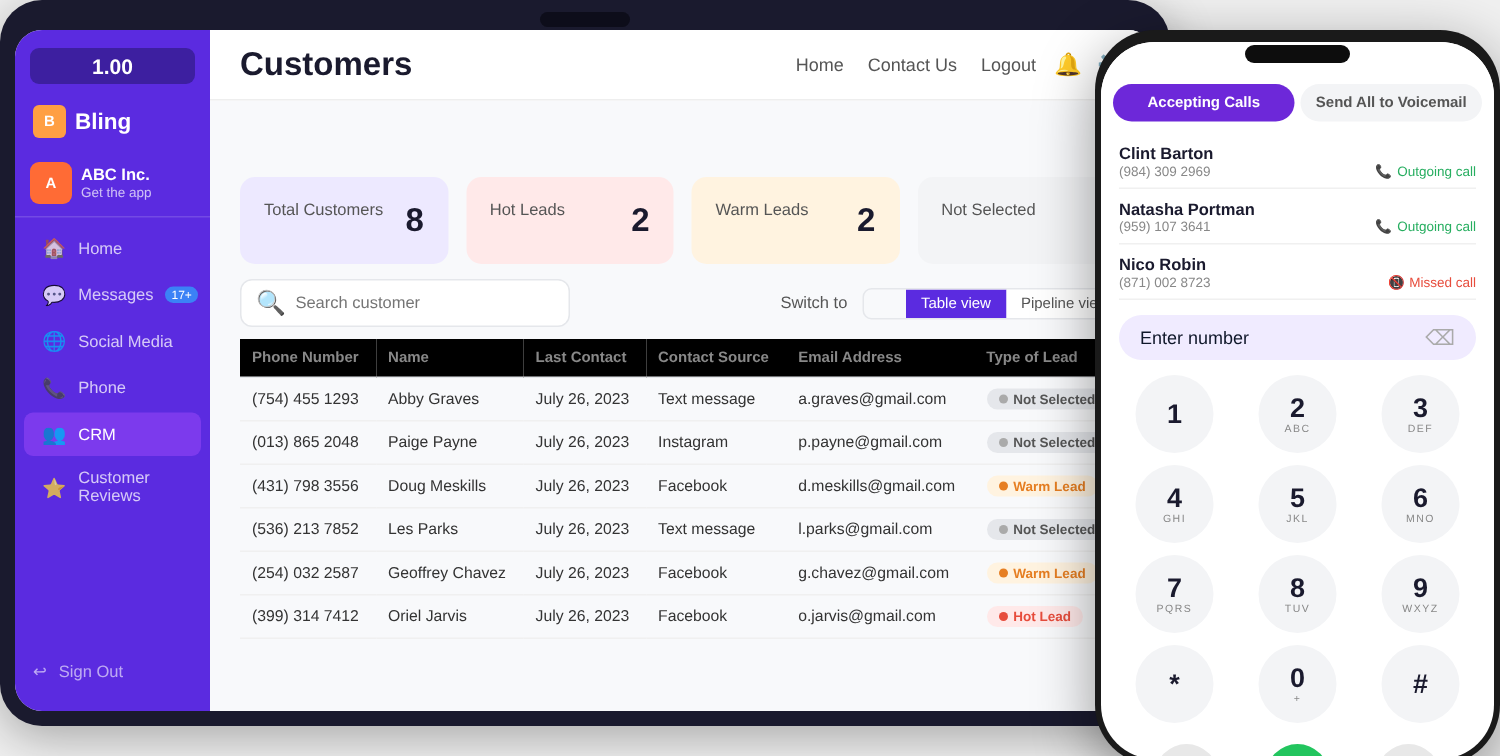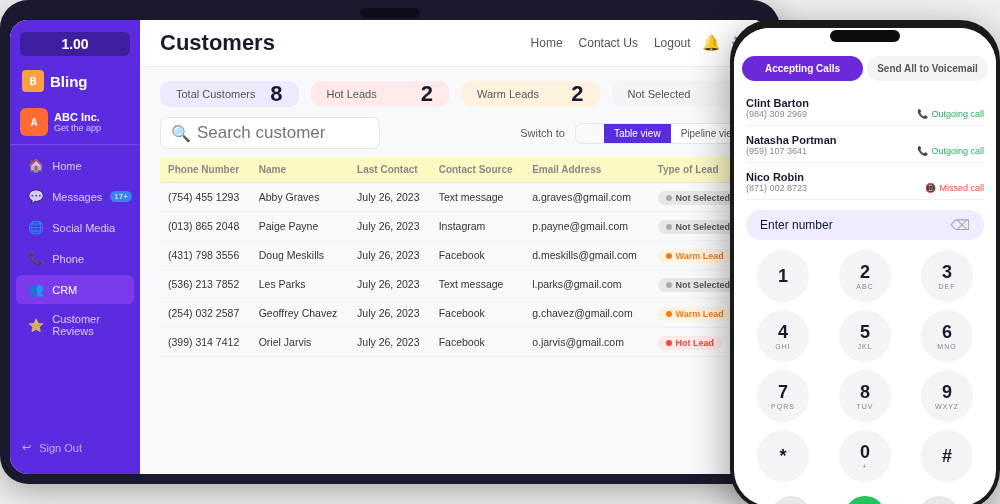--- a/index.html
+++ b/index.html
@@ -178,24 +178,25 @@
 
     
     .stats-row {
       display: flex;
       gap: 12px;
       padding: 14px 20px 10px;
     }
     .stat-card {
       flex: 1;
       border-radius: 10px;
-      padding: 0 16px;
-      display: flex;
-      align-items: center;
+      padding: 16px 16px;
+      display: flex;
+      align-items: flex-start;
       justify-content: space-between;
+      margin-top: 37px;
     }
     .stat-card.purple { background: #ede9ff; }
     .stat-card.red { background: #ffe9e9; }
     .stat-card.orange { background: #fff3e0; }
     .stat-card.gray { background: #f3f4f6; }
     .stat-label { font-size: 11px; color: #555; font-weight: 500; }
     .stat-value { font-size: 22px; font-weight: 800; color: #1a1a2e; }
 
     
     .table-section {
@@ -216,21 +217,21 @@
       border: 1px solid #e5e7eb;
       border-radius: 8px;
       padding: 5px 10px;
       gap: 6px;
       flex: 1;
       max-width: 220px;
     }
     .search-box input {
       border: none;
       outline: none;
-      font-size: 17px;
+      font-size: 11px;
       color: #555;
       background: transparent;
       width: 100%;
     }
     .switch-label { margin-left: auto; font-size: 11px; color: #555; }
     .view-toggle {
       display: flex;
       border-radius: 6px;
       overflow: hidden;
       border: 1px solid #e5e7eb;
@@ -250,21 +251,21 @@
 
     
     .data-table { width: 100%; border-collapse: collapse; font-size: 10.5px; }
     .data-table th {
       text-align: left;
       padding: 7px 8px;
       color: #888;
       font-weight: 600;
       font-size: 10px;
       border-bottom: 1px solid #e5e7eb;
-      background: #fef9c3;
+      background: #000000;
     }
     .data-table td {
       padding: 8px 8px;
       color: #333;
       border-bottom: 1px solid #f0f0f0;
       font-size: 10.5px;
     }
     .lead-badge {
       padding: 2px 8px;
       border-radius: 10px;

